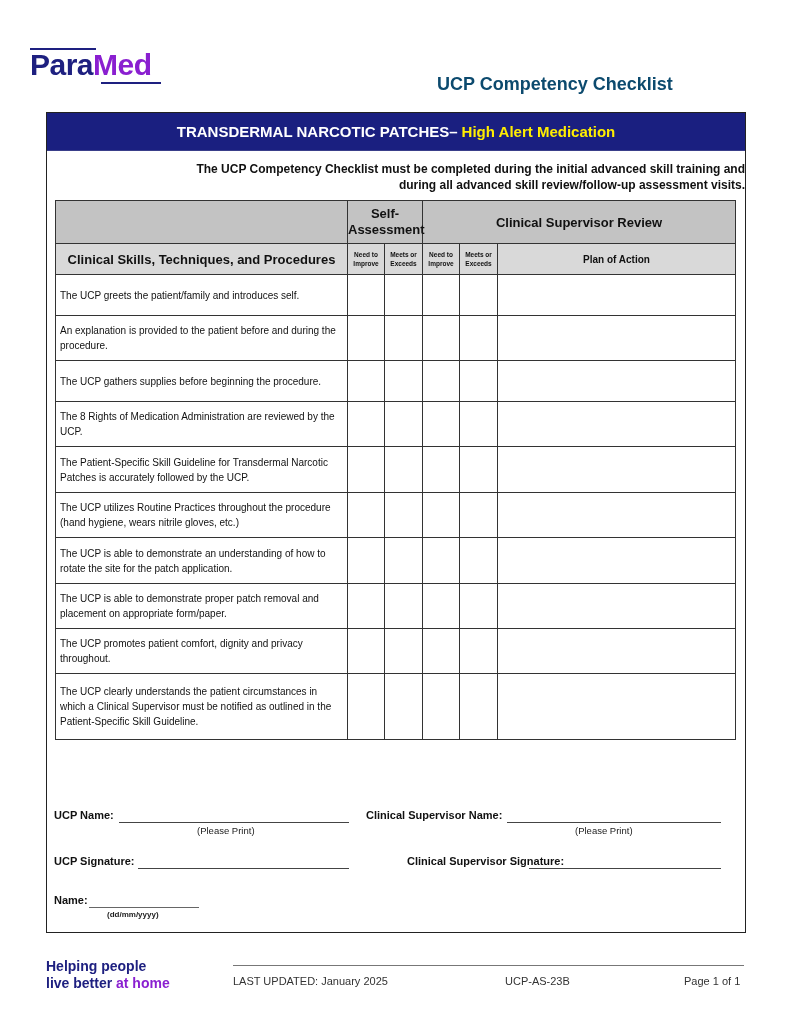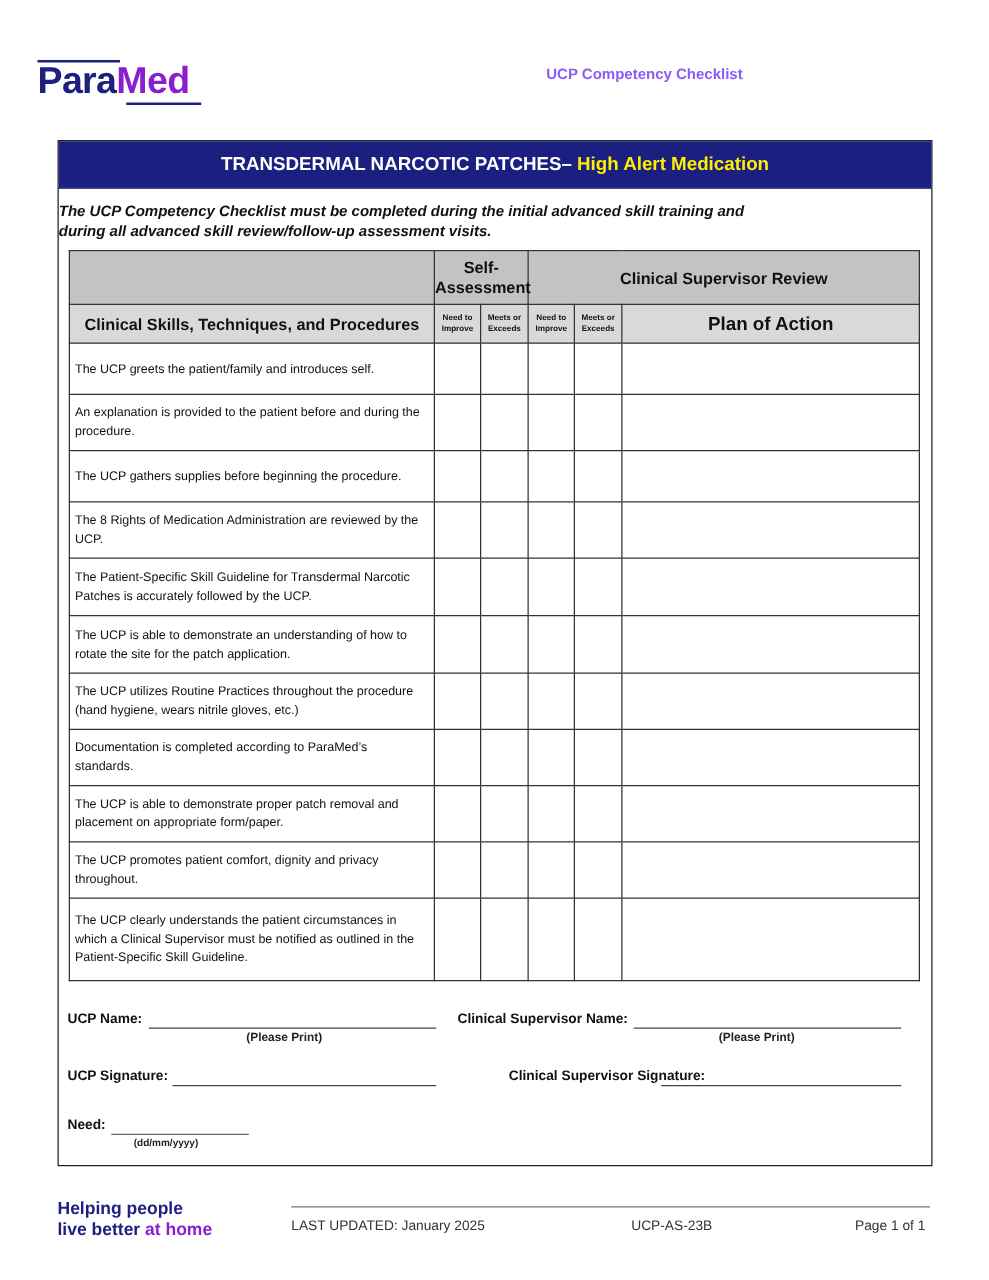--- a/index.html
+++ b/index.html
@@ -7,47 +7,47 @@
   body { position: relative; font-family: "Liberation Sans", "DejaVu Sans", sans-serif; color: #111; }
 
   
   .logo { position: absolute; left: 30px; top: 44px; width: 132px; height: 42px; }
   .logo .bar-top { position: absolute; left: 0; top: 4px; width: 66px; height: 2px; background: #1e2080; }
   .logo .bar-bot { position: absolute; left: 71px; top: 38px; width: 60px; height: 2px; background: #1e2080; }
   .logo .word { position: absolute; left: 0; top: 4px; font-size: 30px; font-weight: bold; letter-spacing: -0.5px; line-height: 34px; }
   .logo .para { color: #1e2080; }
   .logo .med { color: #8a1fd0; }
 
-  .doc-title { position: absolute; left: 437px; top: 52px; font-size: 12px; font-weight: bold; color: #8b5cf6; }
+  .doc-title { position: absolute; left: 437px; top: 74px; font-size: 18px; font-weight: bold; color: #0c4a6e; }
 
   
   .outer { position: absolute; left: 46px; top: 112px; width: 700px; height: 821px; border: 1.5px solid #222; }
   .banner { position: absolute; left: 0; top: 0; width: 100%; height: 38px; background: #1a1f80; border-bottom: 1px solid #3a3f8a;
             display: flex; align-items: center; justify-content: center; font-size: 15px; font-weight: bold; color: #fff; }
   .banner .hl { color: #ffee00; margin-left: 4px; }
 
-  .instructions { position: absolute; left: 0; top: 48px; width: 100%; text-align: left; font-size: 12px; font-style: italic; font-weight: bold; line-height: 16px; color: #111; }
+  .instructions { position: absolute; left: 0; top: 48px; width: 100%; text-align: right; font-size: 12px; font-weight: bold; line-height: 16px; color: #111; }
 
   
   table.grid { position: absolute; left: 8px; top: 87px; width: 680px; border-collapse: collapse; table-layout: fixed; }
   table.grid td, table.grid th { border: 1px solid #333; }
   th.h1 { background: #c3c3c3; height: 43px; font-weight: bold; }
   th.h2 { background: #d9d9d9; height: 31px; font-weight: bold; }
   .sa-title { font-size: 13px; line-height: 16px; text-align: center; color: #111; }
   .csr-title { font-size: 13px; text-align: center; color: #111; }
   .skills-title { font-size: 13px; text-align: center; color: #111; }
   .mini { font-size: 6.5px; line-height: 9px; text-align: center; color: #111; }
-  .plan-title { font-size: 15px; color: #111; }
+  .plan-title { font-size: 10px; color: #111; }
   td.skill { font-size: 10px; line-height: 15px; padding: 0 4px 0 4px; vertical-align: middle; color: #111; }
   td.cell { background: #fff; }
 
   
   .sig { position: absolute; font-size: 11px; font-weight: bold; color: #111; }
   .line { position: absolute; height: 1px; background: #444; }
-  .hint { position: absolute; font-size: 9.5px; color: #222; font-weight: bold; }
+  .hint { position: absolute; font-size: 9.5px; color: #222; }
   .hint-sm { position: absolute; font-size: 8px; color: #222; }
 
   
   .tagline { position: absolute; left: 46px; top: 958px; font-size: 14px; font-weight: bold; line-height: 17px; color: #1e2080; }
   .tagline .accent { color: #8a1fd0; }
   .footer-rule { position: absolute; left: 233px; top: 965px; width: 511px; height: 1px; background: #777; }
   .footer-txt { position: absolute; top: 975px; font-size: 11px; color: #333; }
 </style>
 </head>
 <body>
@@ -144,38 +144,30 @@
         <td class="cell"></td>
       </tr>
       <tr style="height:46px">
         <td class="skill">The Patient-Specific Skill Guideline for Transdermal Narcotic Patches is accurately followed by the UCP.</td>
         <td class="cell"></td>
         <td class="cell"></td>
         <td class="cell"></td>
         <td class="cell"></td>
         <td class="cell"></td>
       </tr>
+      <tr style="height:45px">
+        <td class="skill">The UCP utilizes Routine Practices throughout the procedure (hand hygiene, wears nitrile gloves, etc.)</td>
+        <td class="cell"></td>
+        <td class="cell"></td>
+        <td class="cell"></td>
+        <td class="cell"></td>
+        <td class="cell"></td>
+      </tr>
       <tr style="height:46px">
         <td class="skill">The UCP is able to demonstrate an understanding of how to rotate the site for the patch application.</td>
-        <td class="cell"></td>
-        <td class="cell"></td>
-        <td class="cell"></td>
-        <td class="cell"></td>
-        <td class="cell"></td>
-      </tr>
-      <tr style="height:45px">
-        <td class="skill">The UCP utilizes Routine Practices throughout the procedure (hand hygiene, wears nitrile gloves, etc.)</td>
-        <td class="cell"></td>
-        <td class="cell"></td>
-        <td class="cell"></td>
-        <td class="cell"></td>
-        <td class="cell"></td>
-      </tr>
-      <tr style="height:45px">
-        <td class="skill">Documentation is completed according to ParaMed’s standards.</td>
         <td class="cell"></td>
         <td class="cell"></td>
         <td class="cell"></td>
         <td class="cell"></td>
         <td class="cell"></td>
       </tr>
       <tr style="height:45px">
         <td class="skill">The UCP is able to demonstrate proper patch removal and placement on appropriate form/paper.</td>
         <td class="cell"></td>
         <td class="cell"></td>
@@ -210,21 +202,21 @@
 <div class="sig" style="left:366px; top:809px;">Clinical Supervisor Name:</div>
 <div class="line" style="left:507px; top:822px; width:214px;"></div>
 <div class="hint" style="left:575px; top:825px;">(Please Print)</div>
 
 <div class="sig" style="left:54px; top:855px;">UCP Signature:</div>
 <div class="line" style="left:138px; top:868px; width:211px;"></div>
 
 <div class="sig" style="left:366px; top:855px;margin-left:41px;">Clinical Supervisor Signature:</div>
 <div class="line" style="left:529px; top:868px; width:192px;"></div>
 
-<div class="sig" style="left:54px; top:894px;">Need:</div>
+<div class="sig" style="left:54px; top:894px;">Name:</div>
 <div class="line" style="left:89px; top:907px; width:110px; background:#666;"></div>
 <div class="hint-sm" style="left:107px; top:910px;font-weight:bold;">(dd/mm/yyyy)</div>
 
 <div class="tagline">
   <div>Helping people</div>
   <div><span>live better </span><span class="accent">at home</span></div>
 </div>
 <div class="footer-rule"></div>
 <div class="footer-txt" style="left:233px;">LAST UPDATED: January 2025</div>
 <div class="footer-txt" style="left:505px;">UCP-AS-23B</div>

